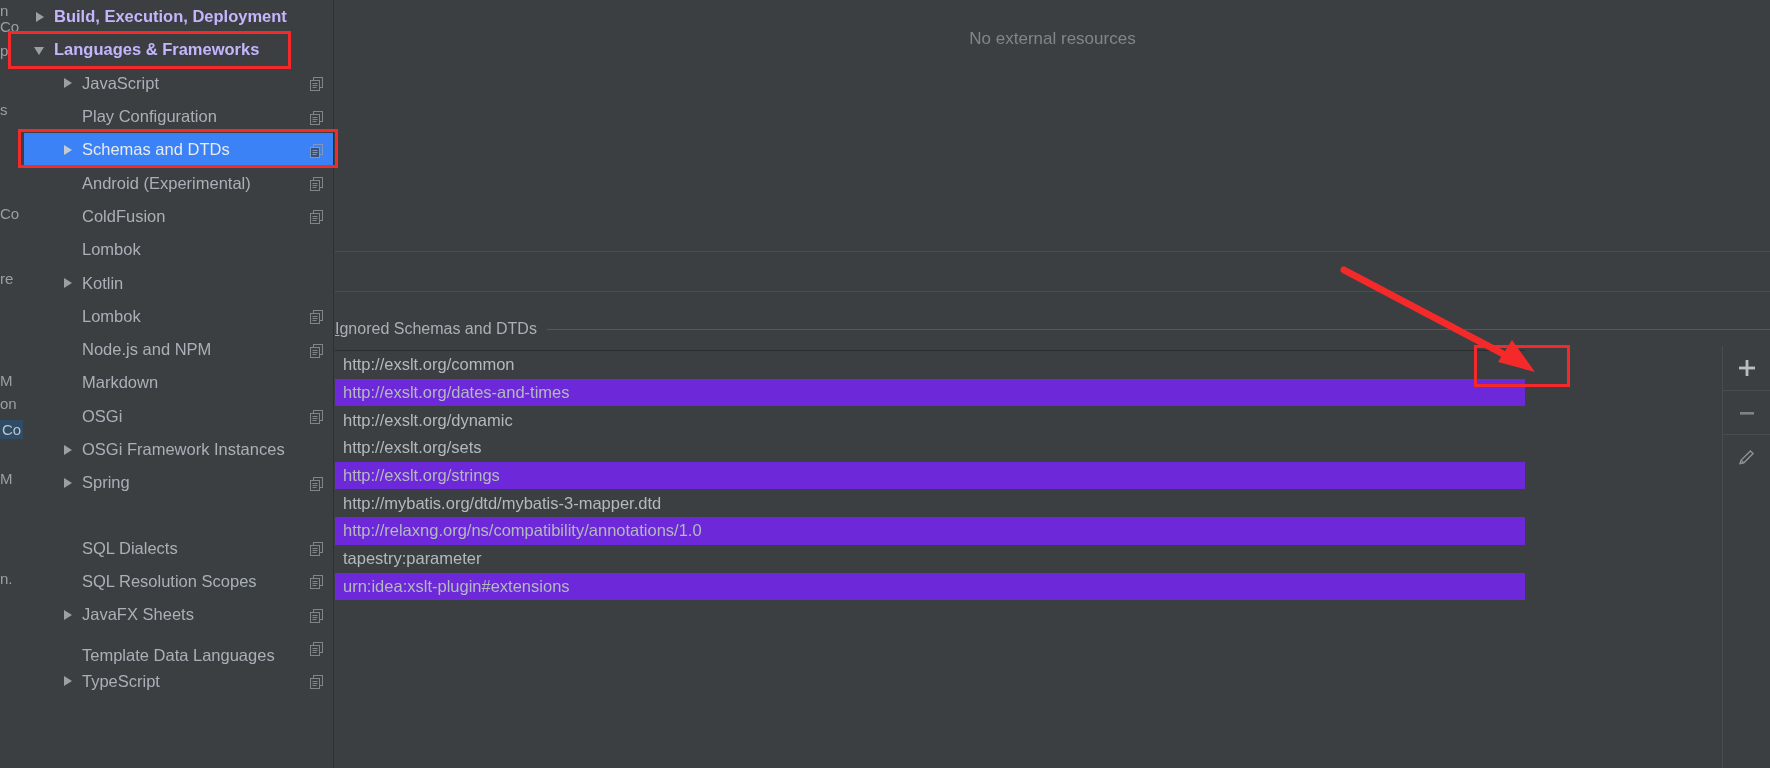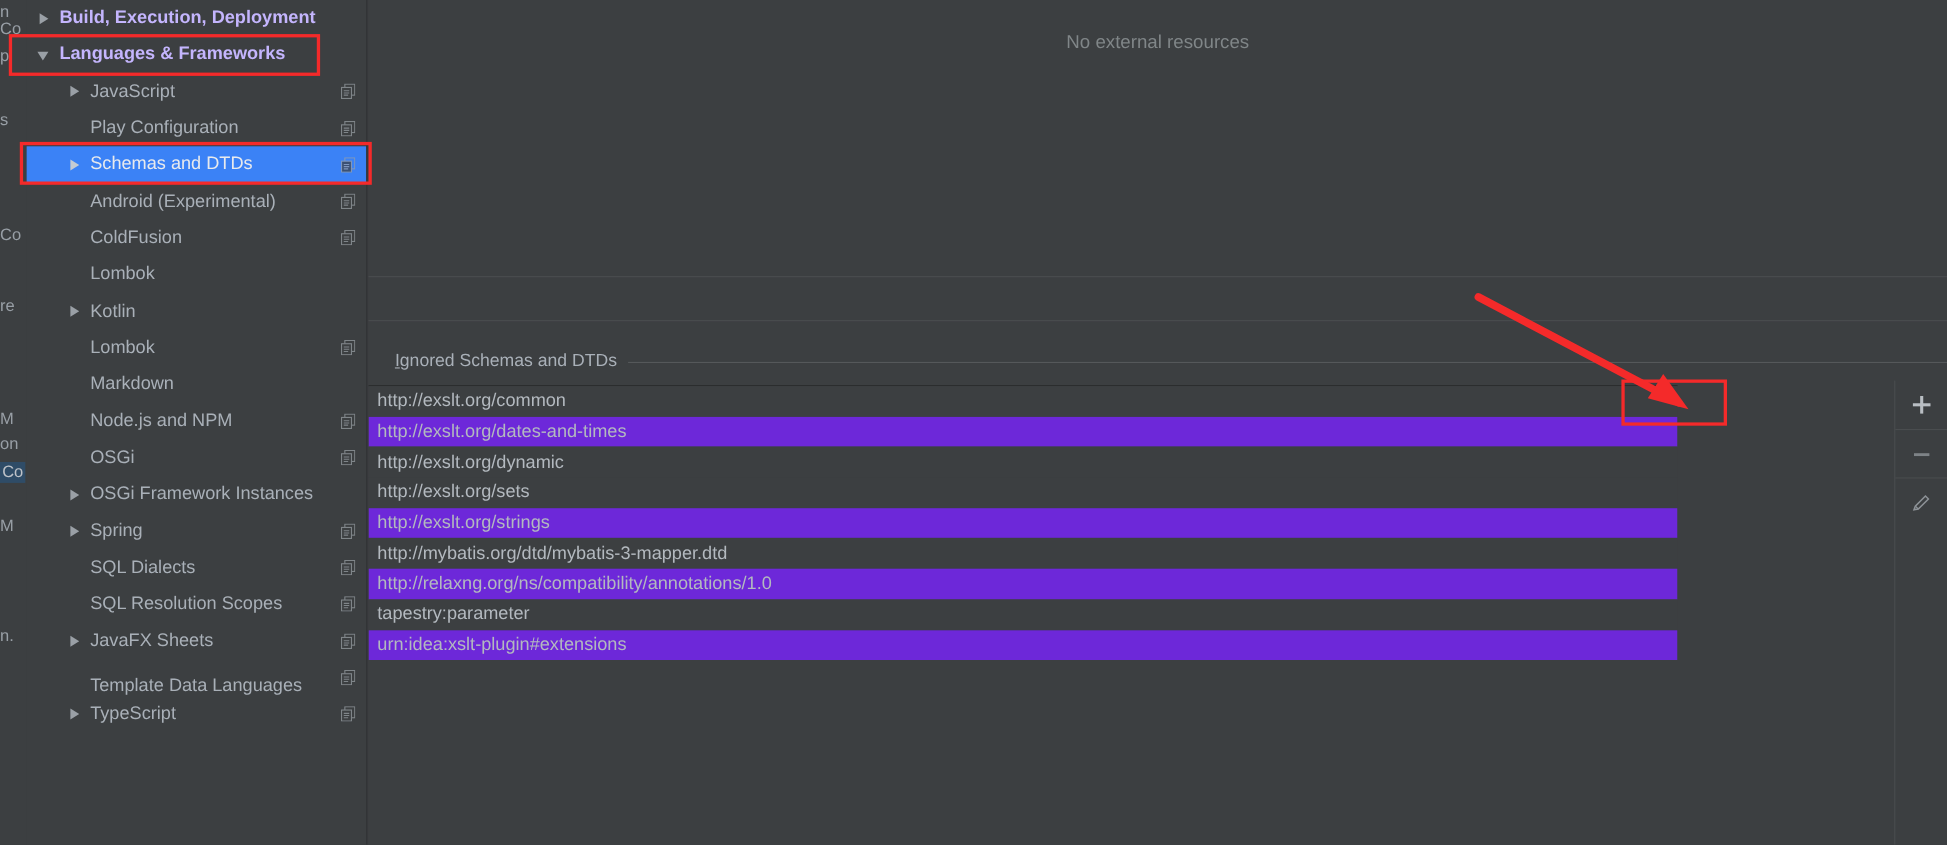--- a/index.html
+++ b/index.html
@@ -128,21 +128,20 @@
     right: 0;
     height: 26px;
     display: flex;
     align-items: center;
     gap: 10px;
   }
   .group-head .gh-label {
     color: #a9b0b8;
     font-size: 16px;
     white-space: nowrap;
-    margin-left: 24px;
   }
   .group-head .gh-label .mn { text-decoration: underline; }
   .group-head .gh-rule {
     flex: 1 1 auto;
     height: 1px;
     background: #55585a;
   }
 
   
   .list-wrap {
@@ -295,35 +294,35 @@
         <span class="copy-ic"><svg width="13" height="14" viewBox="0 0 13 14">
             <rect x="3.5" y="0.5" width="9" height="10" fill="none" stroke="#9aa0a6"></rect>
             <rect x="0.5" y="3.5" width="9" height="10" fill="#3c3f41" stroke="#9aa0a6"></rect>
             <line x1="2.5" y1="6.5" x2="7.5" y2="6.5" stroke="#9aa0a6"></line>
             <line x1="2.5" y1="8.5" x2="7.5" y2="8.5" stroke="#9aa0a6"></line>
             <line x1="2.5" y1="10.5" x2="6.5" y2="10.5" stroke="#9aa0a6"></line>
           </svg></span>
       </div>
       <div class="tree-row" style="padding-left: 38px; padding-right: 30px;">
         <span class="twisty"></span>
+        <span class="tree-label">Node.js and NPM</span>
+        <span class="copy-ic"><svg width="13" height="14" viewBox="0 0 13 14">
+            <rect x="3.5" y="0.5" width="9" height="10" fill="none" stroke="#9aa0a6"></rect>
+            <rect x="0.5" y="3.5" width="9" height="10" fill="#3c3f41" stroke="#9aa0a6"></rect>
+            <line x1="2.5" y1="6.5" x2="7.5" y2="6.5" stroke="#9aa0a6"></line>
+            <line x1="2.5" y1="8.5" x2="7.5" y2="8.5" stroke="#9aa0a6"></line>
+            <line x1="2.5" y1="10.5" x2="6.5" y2="10.5" stroke="#9aa0a6"></line>
+          </svg></span>
+      </div>
+      <div class="tree-row" style="padding-left: 38px; padding-right: 30px;">
+        <span class="twisty"></span>
         <span class="tree-label">Markdown</span>
       </div>
       <div class="tree-row" style="padding-left: 38px; padding-right: 30px;">
         <span class="twisty"></span>
-        <span class="tree-label">Node.js and NPM</span>
-        <span class="copy-ic"><svg width="13" height="14" viewBox="0 0 13 14">
-            <rect x="3.5" y="0.5" width="9" height="10" fill="none" stroke="#9aa0a6"></rect>
-            <rect x="0.5" y="3.5" width="9" height="10" fill="#3c3f41" stroke="#9aa0a6"></rect>
-            <line x1="2.5" y1="6.5" x2="7.5" y2="6.5" stroke="#9aa0a6"></line>
-            <line x1="2.5" y1="8.5" x2="7.5" y2="8.5" stroke="#9aa0a6"></line>
-            <line x1="2.5" y1="10.5" x2="6.5" y2="10.5" stroke="#9aa0a6"></line>
-          </svg></span>
-      </div>
-      <div class="tree-row" style="padding-left: 38px; padding-right: 30px;">
-        <span class="twisty"></span>
         <span class="tree-label">OSGi</span>
         <span class="copy-ic"><svg width="13" height="14" viewBox="0 0 13 14">
             <rect x="3.5" y="0.5" width="9" height="10" fill="none" stroke="#9aa0a6"></rect>
             <rect x="0.5" y="3.5" width="9" height="10" fill="#3c3f41" stroke="#9aa0a6"></rect>
             <line x1="2.5" y1="6.5" x2="7.5" y2="6.5" stroke="#9aa0a6"></line>
             <line x1="2.5" y1="8.5" x2="7.5" y2="8.5" stroke="#9aa0a6"></line>
             <line x1="2.5" y1="10.5" x2="6.5" y2="10.5" stroke="#9aa0a6"></line>
           </svg></span>
       </div>
       <div class="tree-row" style="padding-left: 38px; padding-right: 30px;">
@@ -334,21 +333,21 @@
         <span class="twisty right"></span>
         <span class="tree-label">Spring</span>
         <span class="copy-ic"><svg width="13" height="14" viewBox="0 0 13 14">
             <rect x="3.5" y="0.5" width="9" height="10" fill="none" stroke="#9aa0a6"></rect>
             <rect x="0.5" y="3.5" width="9" height="10" fill="#3c3f41" stroke="#9aa0a6"></rect>
             <line x1="2.5" y1="6.5" x2="7.5" y2="6.5" stroke="#9aa0a6"></line>
             <line x1="2.5" y1="8.5" x2="7.5" y2="8.5" stroke="#9aa0a6"></line>
             <line x1="2.5" y1="10.5" x2="6.5" y2="10.5" stroke="#9aa0a6"></line>
           </svg></span>
       </div>
-      <div class="tree-row" style="padding-left: 38px; padding-right: 30px;">
+      <div class="tree-row" style="padding-left: 38px; padding-right: 30px; margin-top: 32px;">
         <span class="twisty"></span>
         <span class="tree-label">SQL Dialects</span>
         <span class="copy-ic"><svg width="13" height="14" viewBox="0 0 13 14">
             <rect x="3.5" y="0.5" width="9" height="10" fill="none" stroke="#9aa0a6"></rect>
             <rect x="0.5" y="3.5" width="9" height="10" fill="#3c3f41" stroke="#9aa0a6"></rect>
             <line x1="2.5" y1="6.5" x2="7.5" y2="6.5" stroke="#9aa0a6"></line>
             <line x1="2.5" y1="8.5" x2="7.5" y2="8.5" stroke="#9aa0a6"></line>
             <line x1="2.5" y1="10.5" x2="6.5" y2="10.5" stroke="#9aa0a6"></line>
           </svg></span>
       </div>

